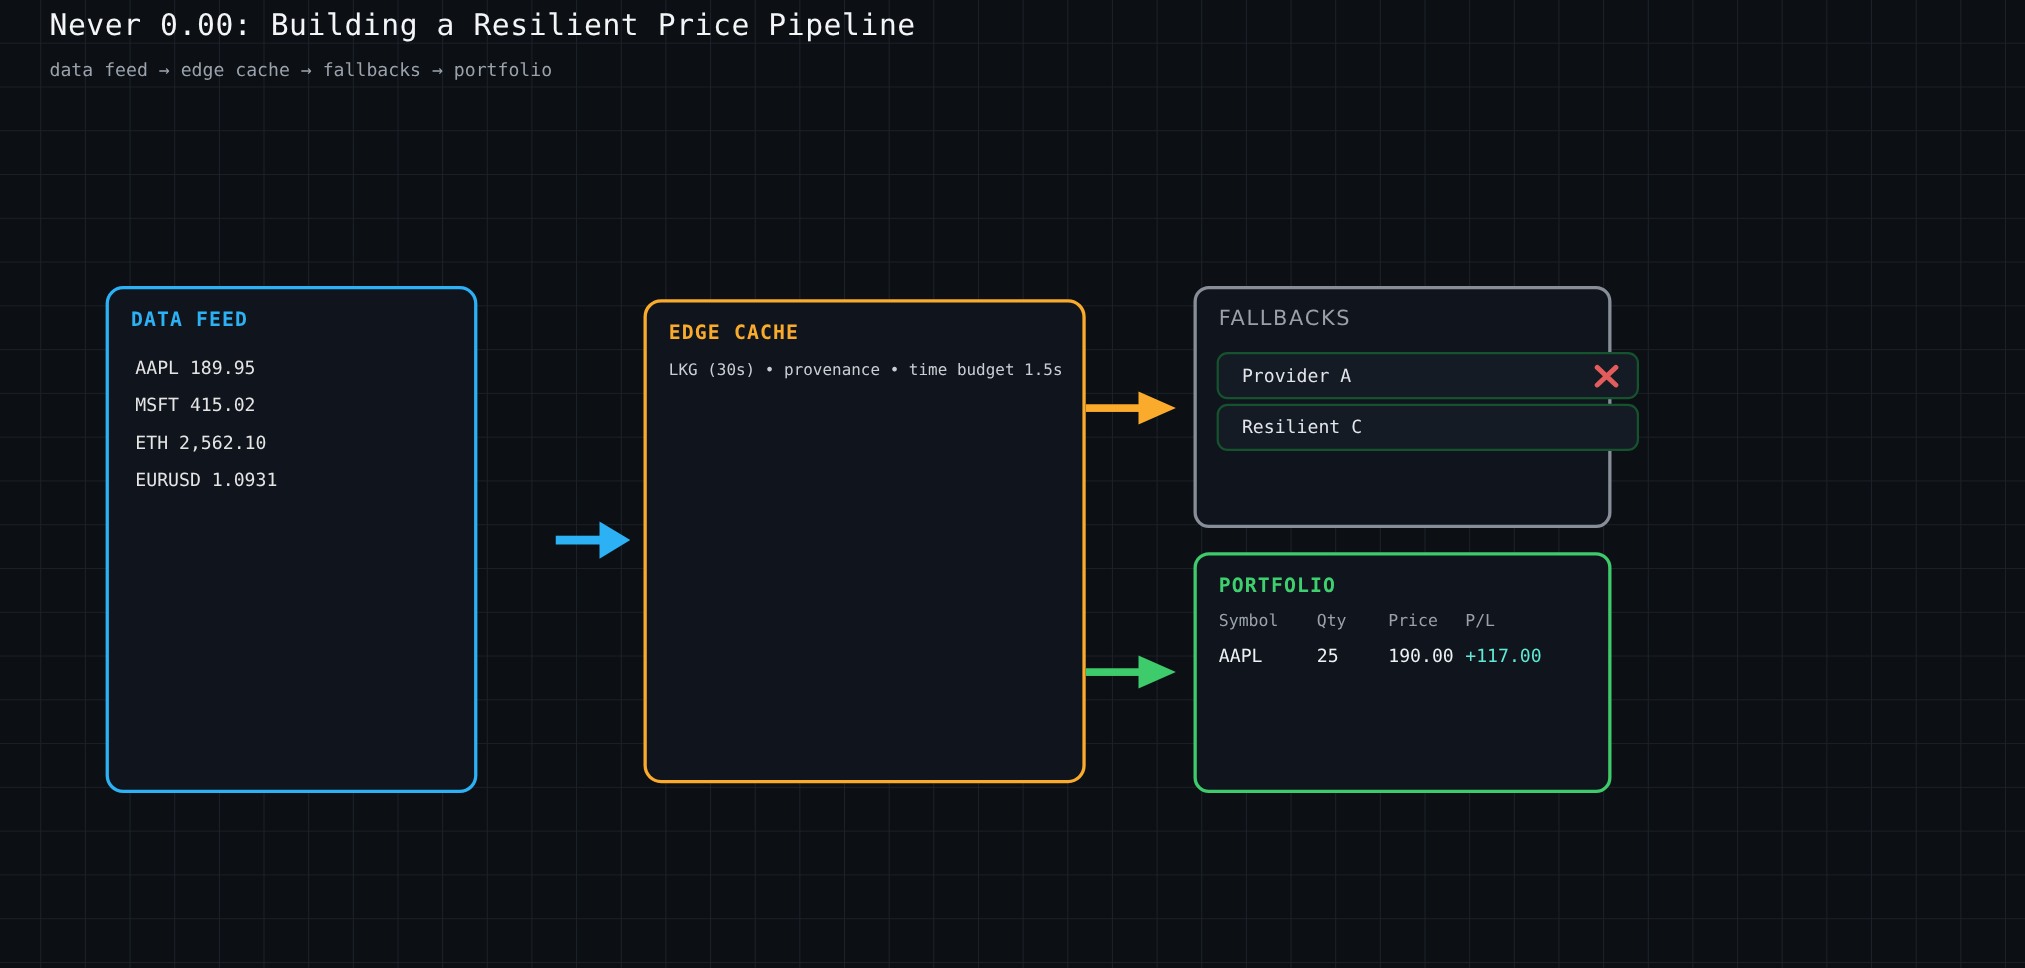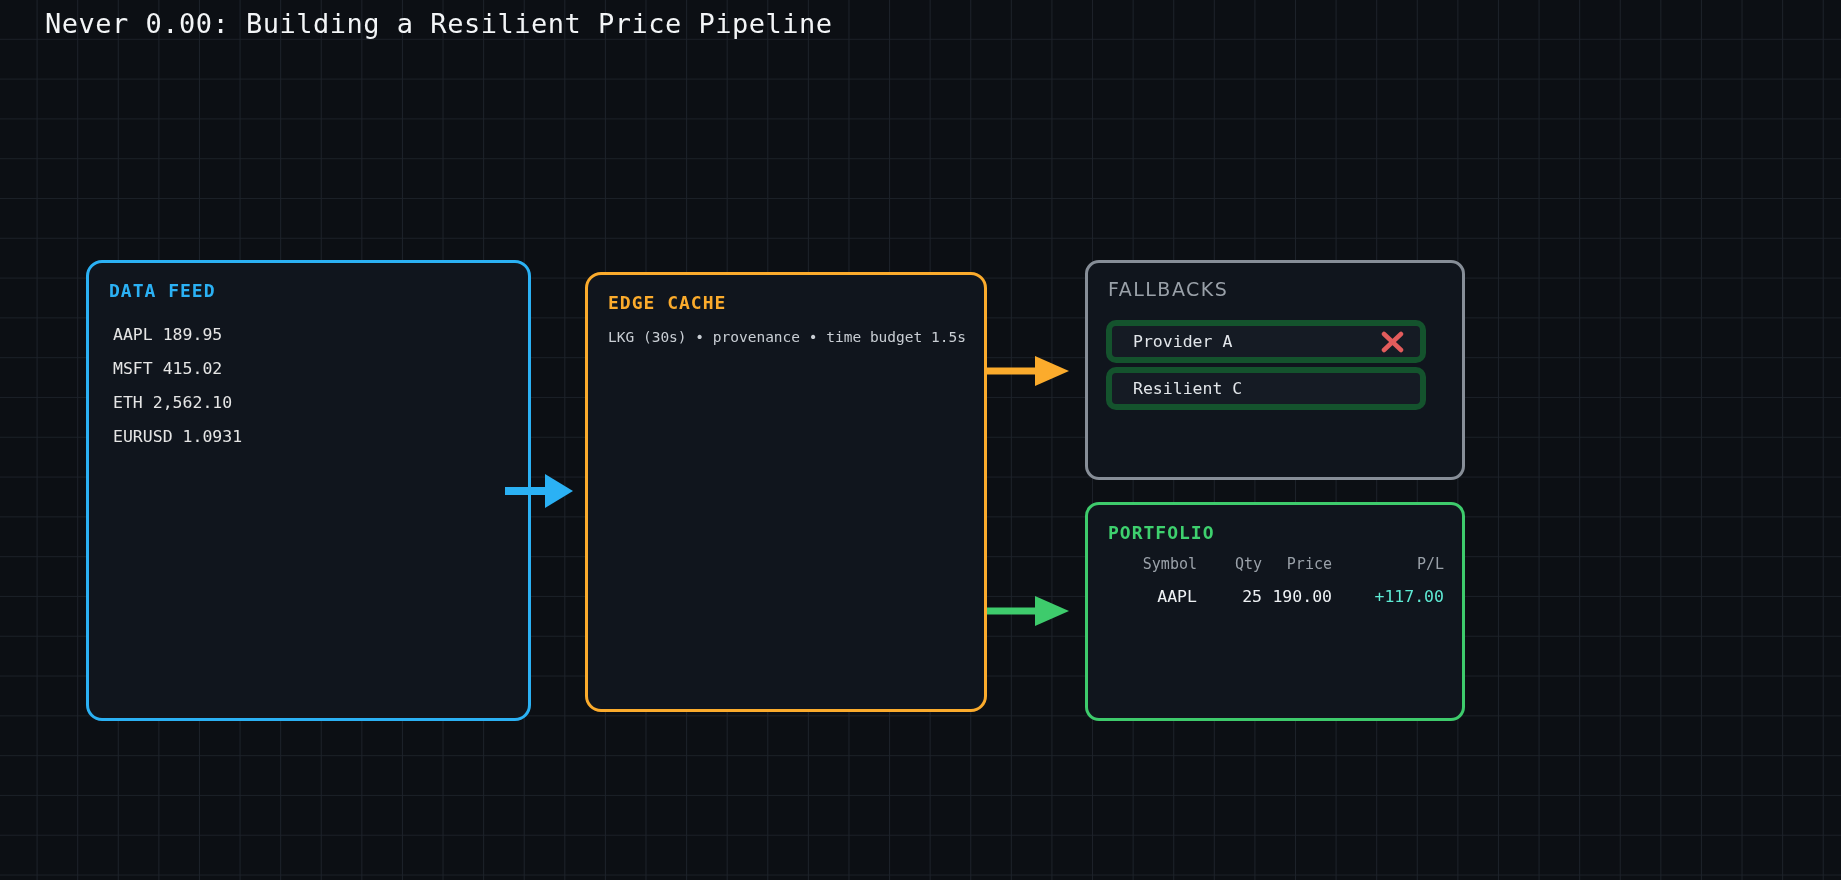--- a/index.html
+++ b/index.html
@@ -40,21 +40,21 @@
     white-space: nowrap;
   }
 
   .panel {
     position: absolute;
     box-sizing: border-box;
     background: #10151d;
     border-radius: 16px;
   }
   #data-feed-panel {
-    left: 86px; top: 260px; width: 445px; height: 461px;
+    left: 96px; top: 260px; width: 338px; height: 461px;
     border: 3px solid #2bb1f4;
   }
   #edge-cache-panel {
     left: 585px; top: 272px; width: 402px; height: 440px;
     border: 3px solid #fbab2c;
   }
   #fallbacks-panel {
     left: 1085px; top: 260px; width: 380px; height: 220px;
     border: 3px solid #878e98;
     border-radius: 14px;
@@ -108,23 +108,23 @@
 
   .provider-list {
     position: absolute;
     left: 18px; top: 57px;
     display: flex;
     flex-direction: column;
     gap: 4px;
   }
   .provider-row {
     box-sizing: border-box;
-    width: 320px;
+    width: 384px;
     height: 43px;
-    border: 6px solid #14532d;
+    border: 2px solid #14532d;
     border-radius: 10px;
     background: #151b24;
     display: flex;
     align-items: center;
     justify-content: space-between;
     padding: 0 15px 0 21px;
   }
   .provider-label {
     font-size: 16.5px;
     color: #e2e6ea;
@@ -132,21 +132,20 @@
   }
   .x-icon { display: block; }
 
   .pf-table {
     position: absolute;
     left: 20px; top: 50px; width: 336px;
   }
   .pf-row {
     display: grid;
     grid-template-columns: 89px 65px 70px auto;
-    text-align: right;
   }
   .pf-head {
     font-size: 15px;
     color: #9aa1a9;
     margin-bottom: 14px;
   }
   .pf-values {
     font-size: 16.5px;
     color: #eef1f4;
   }
@@ -156,20 +155,21 @@
   #arrow-feed-to-cache   { left: 505px; top: 473px; }
   #arrow-cache-to-fallbacks { left: 987px; top: 354px; }
   #arrow-cache-to-portfolio { left: 987px; top: 594px; }
 </style>
 </head>
 <body>
 
 <div id="canvas">
 
   <div class="page-title">Never 0.00: Building a Resilient Price Pipeline</div>
+  <div class="page-subtitle">data feed → edge cache → fallbacks → portfolio</div>
 
   <div class="panel" id="data-feed-panel">
     <div class="panel-title">DATA FEED</div>
     <div class="quote-list">
       <div class="quote-row">AAPL 189.95</div>
       <div class="quote-row">MSFT 415.02</div>
       <div class="quote-row">ETH 2,562.10</div>
       <div class="quote-row">EURUSD 1.0931</div>
     </div>
   </div>

